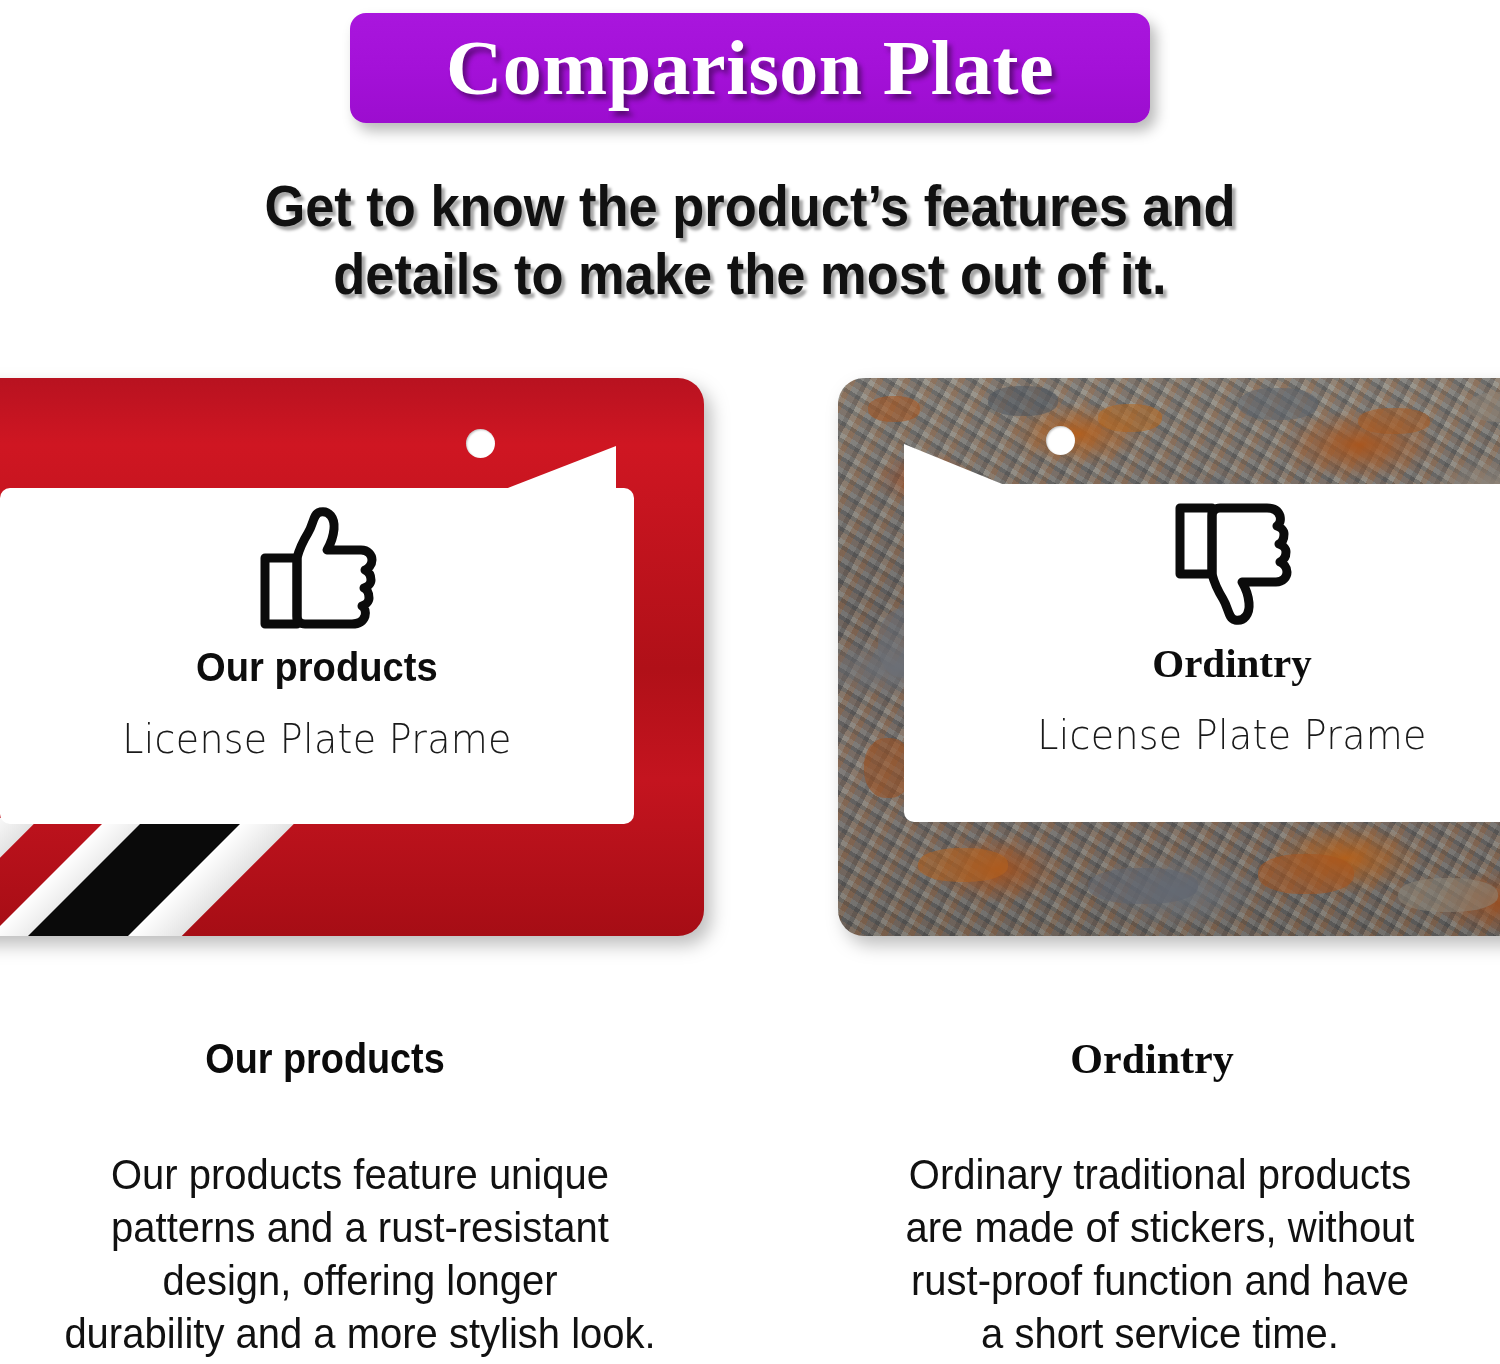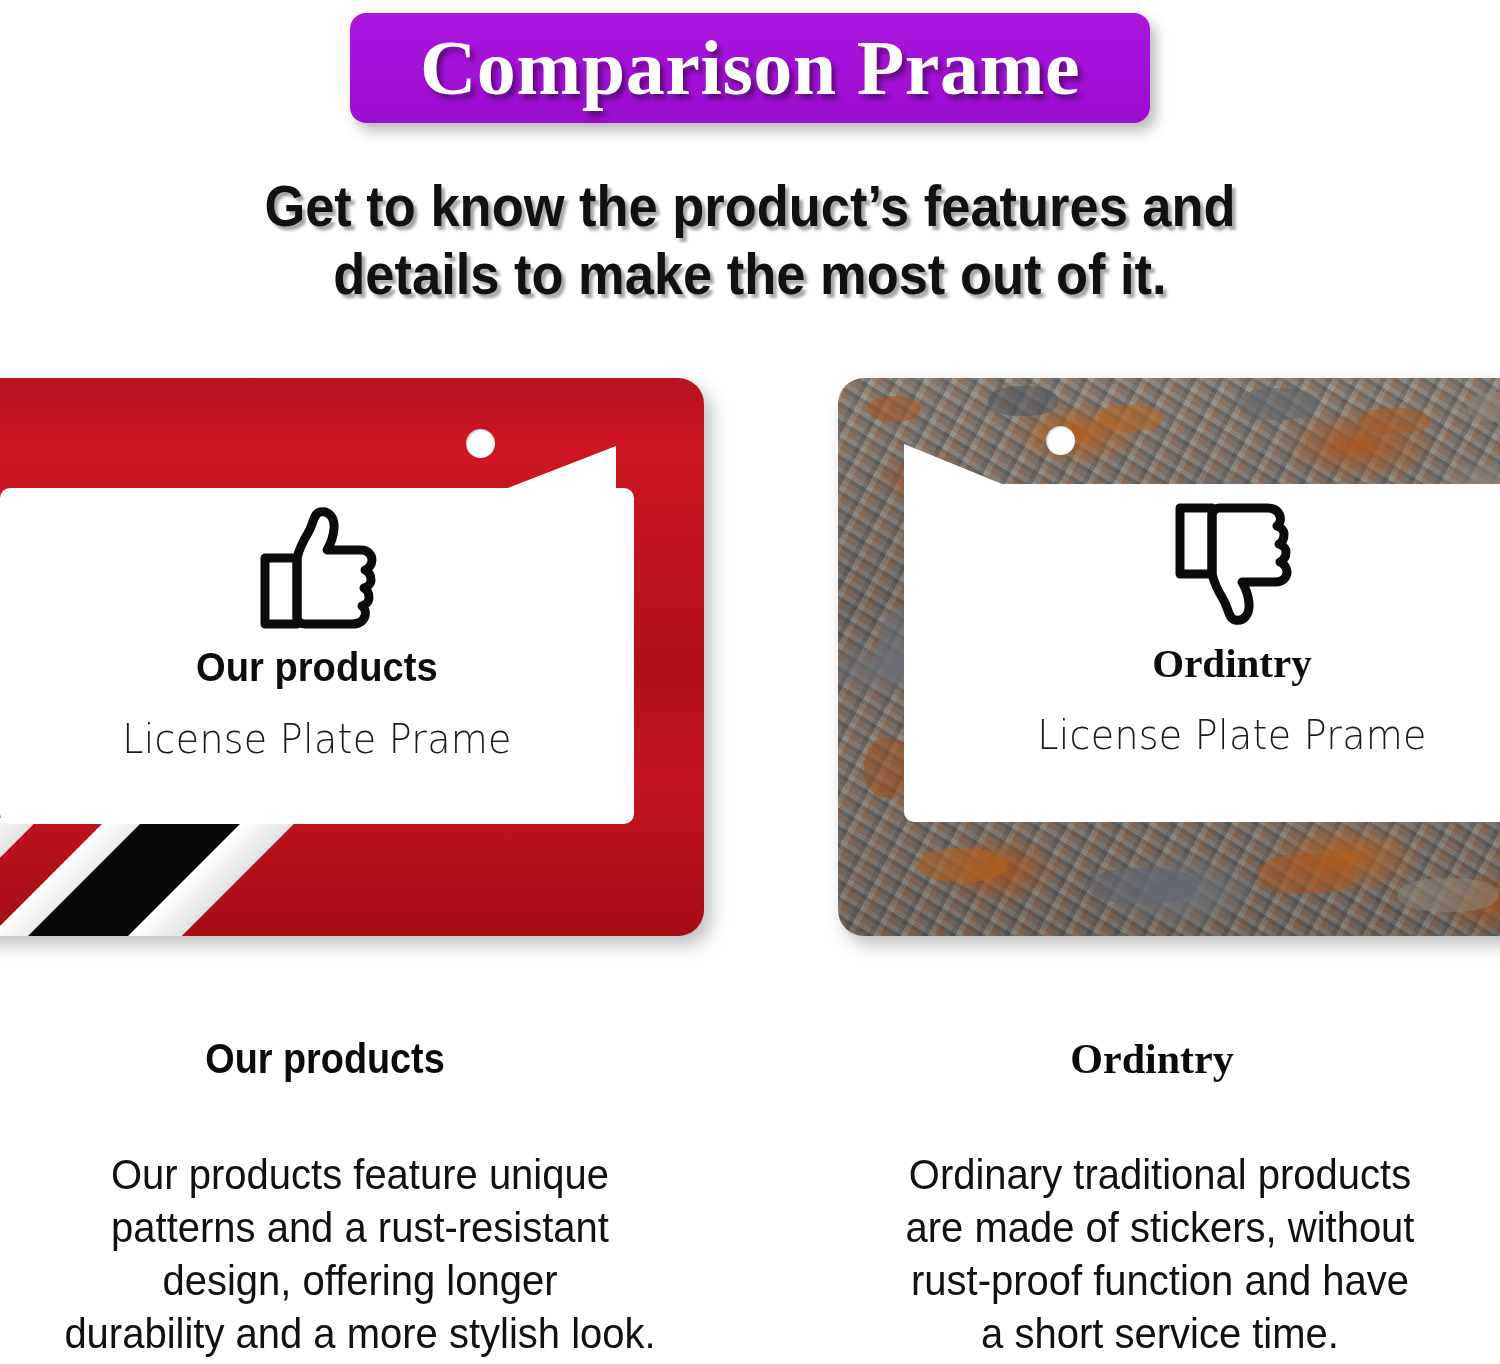--- a/index.html
+++ b/index.html
@@ -187,21 +187,21 @@
     transform:scaleX(0.93);
   }
   #body-left{ left:10px; width:700px; }
   #body-right{ left:830px; width:660px; }
   .col-body span{ display:block; white-space:nowrap; }
 </style>
 </head>
 <body>
 
 <div id="header-banner">
-  <div id="header-title">Comparison Prame</div>
+  <div id="header-title">Comparison Plate</div>
 </div>
 
 <div id="subtitle">
   <span>Get to know the product’s features and</span>
   <span>details to make the most out of it.</span>
 </div>
 
 <div id="frame-left" class="frame-wrap">
   <div class="frame-body plate-red">
 

